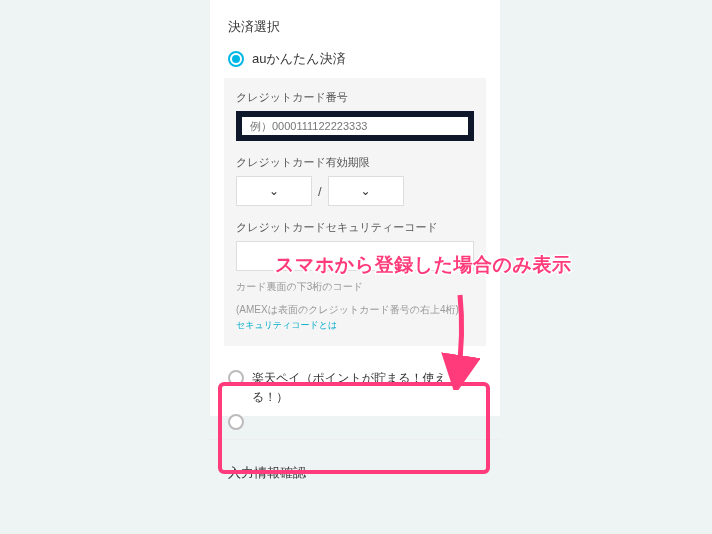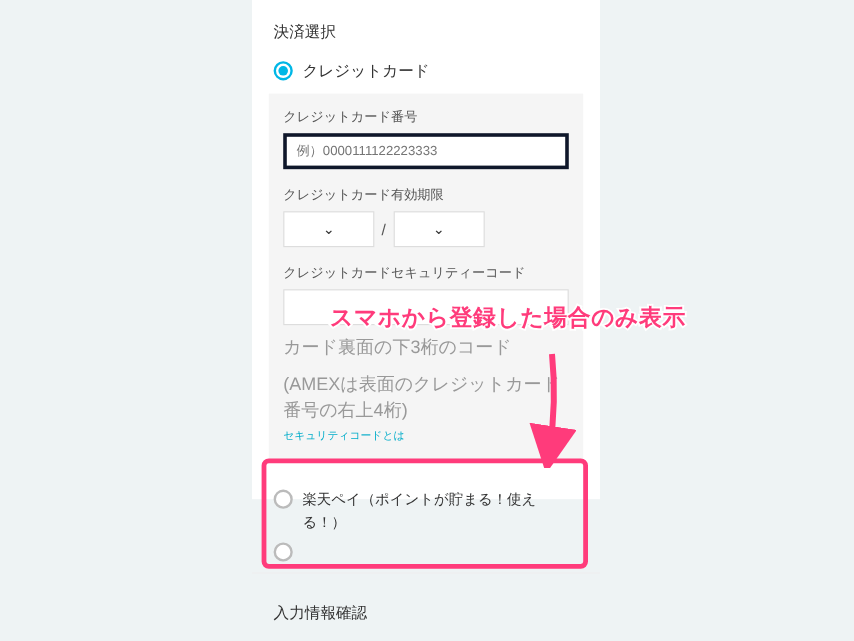--- a/index.html
+++ b/index.html
@@ -59,21 +59,21 @@
     padding: 12px 12px 14px 12px;
   }
   .field-label {
     font-size: 11px;
     color: #555;
     margin-bottom: 6px;
   }
   .text-input {
     width: 100%;
     height: 30px;
-    border: 3px solid #0f172a;
+    border: 6px solid #0f172a;
     background: #fff;
     font-size: 11px;
     padding: 0 8px;
     color: #aaa;
   }
   .exp-row {
     display: flex;
     align-items: center;
     gap: 6px;
   }
@@ -95,21 +95,21 @@
     font-size: 13px;
     color: #555;
   }
   .cvv-input {
     width: 100%;
     height: 30px;
     border: 1px solid #ddd;
     background: #fff;
   }
   .help-text {
-    font-size: 15px;
+    font-size: 10px;
     color: #999;
     line-height: 1.5;
     margin-top: 8px;
   }
   .help-link {
     font-size: 9px;
     color: #00acc9;
     margin-top: 2px;
     display: block;
   }
@@ -162,21 +162,21 @@
 </style>
 </head>
 <body>
 
 <div class="phone-panel">
 
   <div class="section-title">決済選択</div>
 
   <div class="radio-row">
     <span class="radio selected"></span>
-    <span>クレジットカード</span>
+    <span>auかんたん決済</span>
   </div>
 
   <div class="card-box">
     <div class="field-group">
       <div class="field-label">クレジットカード番号</div>
       <input class="text-input" placeholder="例）0000111122223333" style="">
     </div>
 
     <div class="field-group">
       <div class="field-label">クレジットカード有効期限</div>

